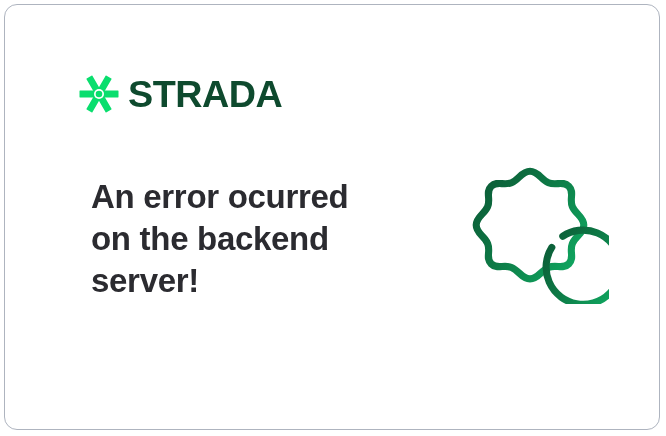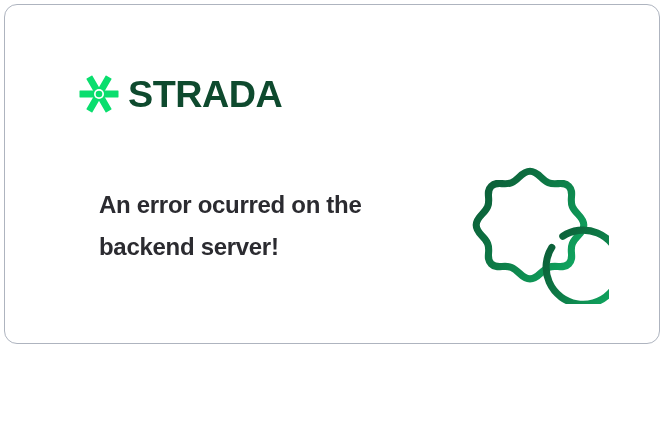--- a/index.html
+++ b/index.html
@@ -15,21 +15,21 @@
     font-family: "Liberation Sans", sans-serif;
     -webkit-font-smoothing: antialiased;
   }
 
   
   .error-card {
     position: absolute;
     left: 4px;
     top: 4px;
     width: 656px;
-    height: 340px;
+    height: 426px;
     box-sizing: border-box;
     background: #ffffff;
     border: 1px solid #aeb4bf;
     border-radius: 13px;
     overflow: hidden;
   }
 
   
   .brand-logo {
     position: absolute;
@@ -57,23 +57,23 @@
     transform: scaleX(1.02);
     transform-origin: left center;
   }
 
   
   .error-message {
     position: absolute;
     left: 78px;
     top: 163px;
     width: 300px;
-    margin: 16px;
+    margin: 8px;
     font-family: "Liberation Sans", sans-serif;
-    font-size: 24px;
+    font-size: 33px;
     font-weight: bold;
     line-height: 42px;
     letter-spacing: -0.3px;
     color: #2b2b30;
   }
 
   
   .gear-illustration {
     position: absolute;
     left: 446px;

